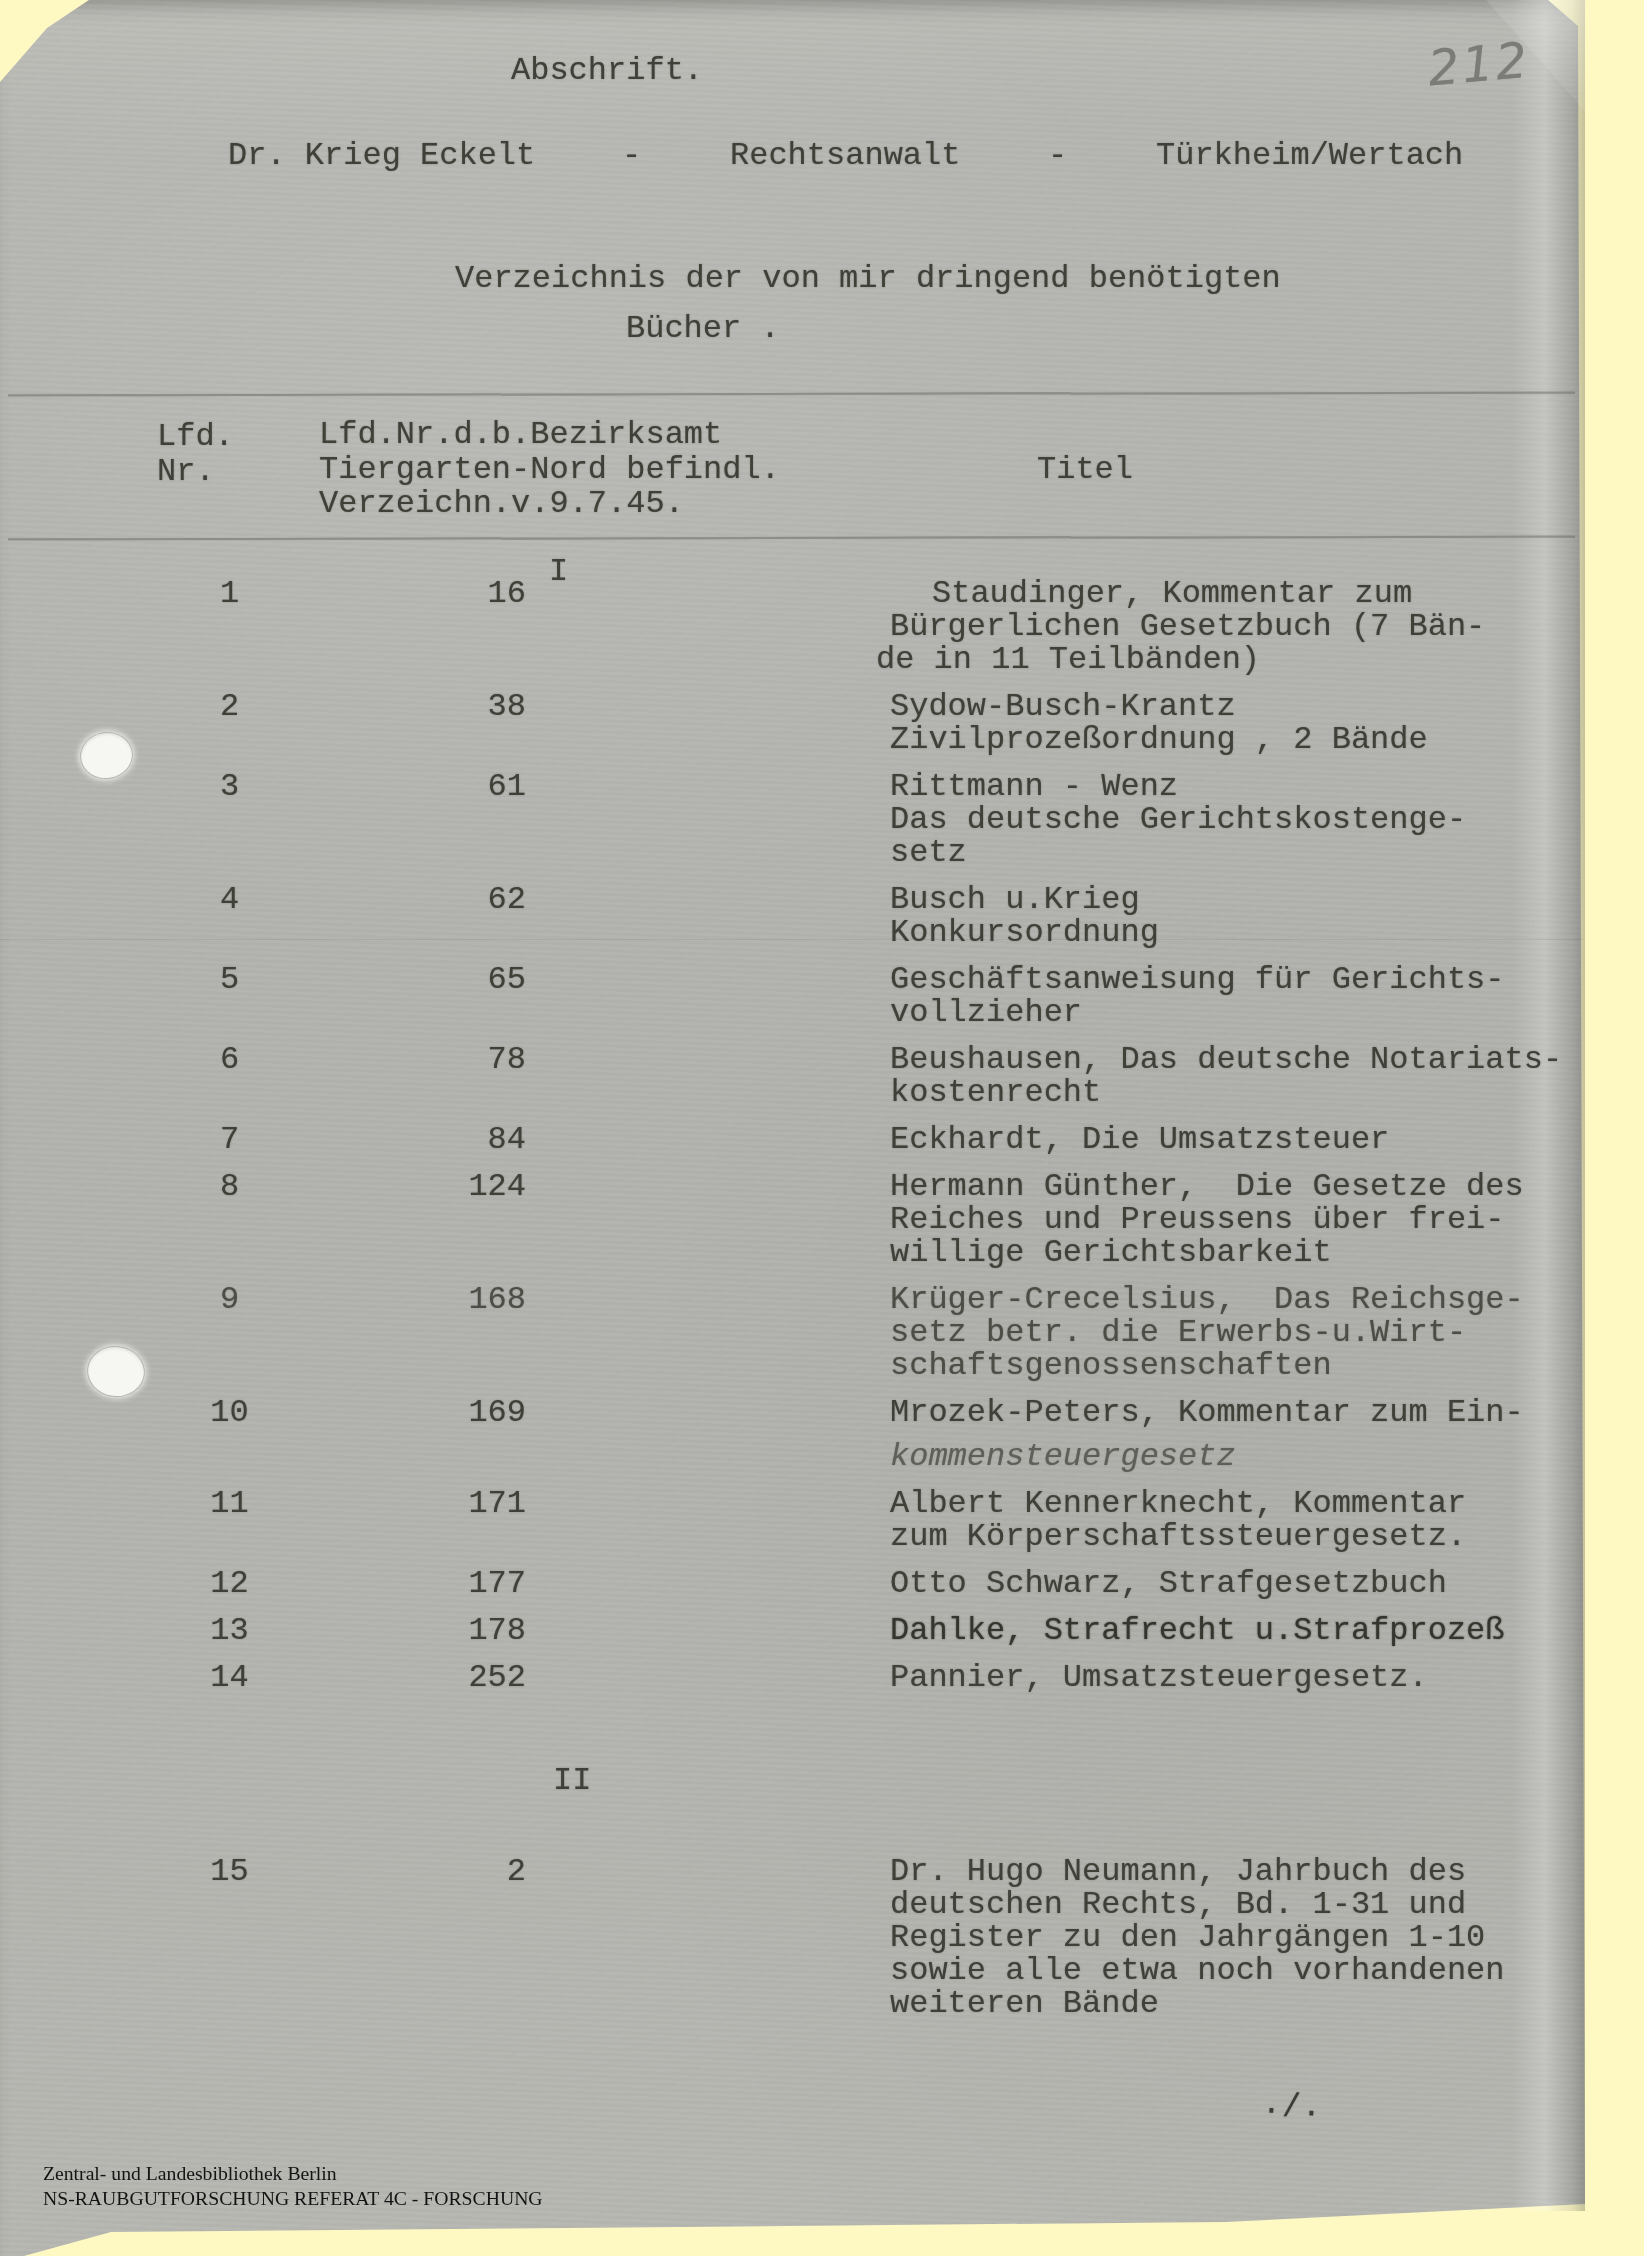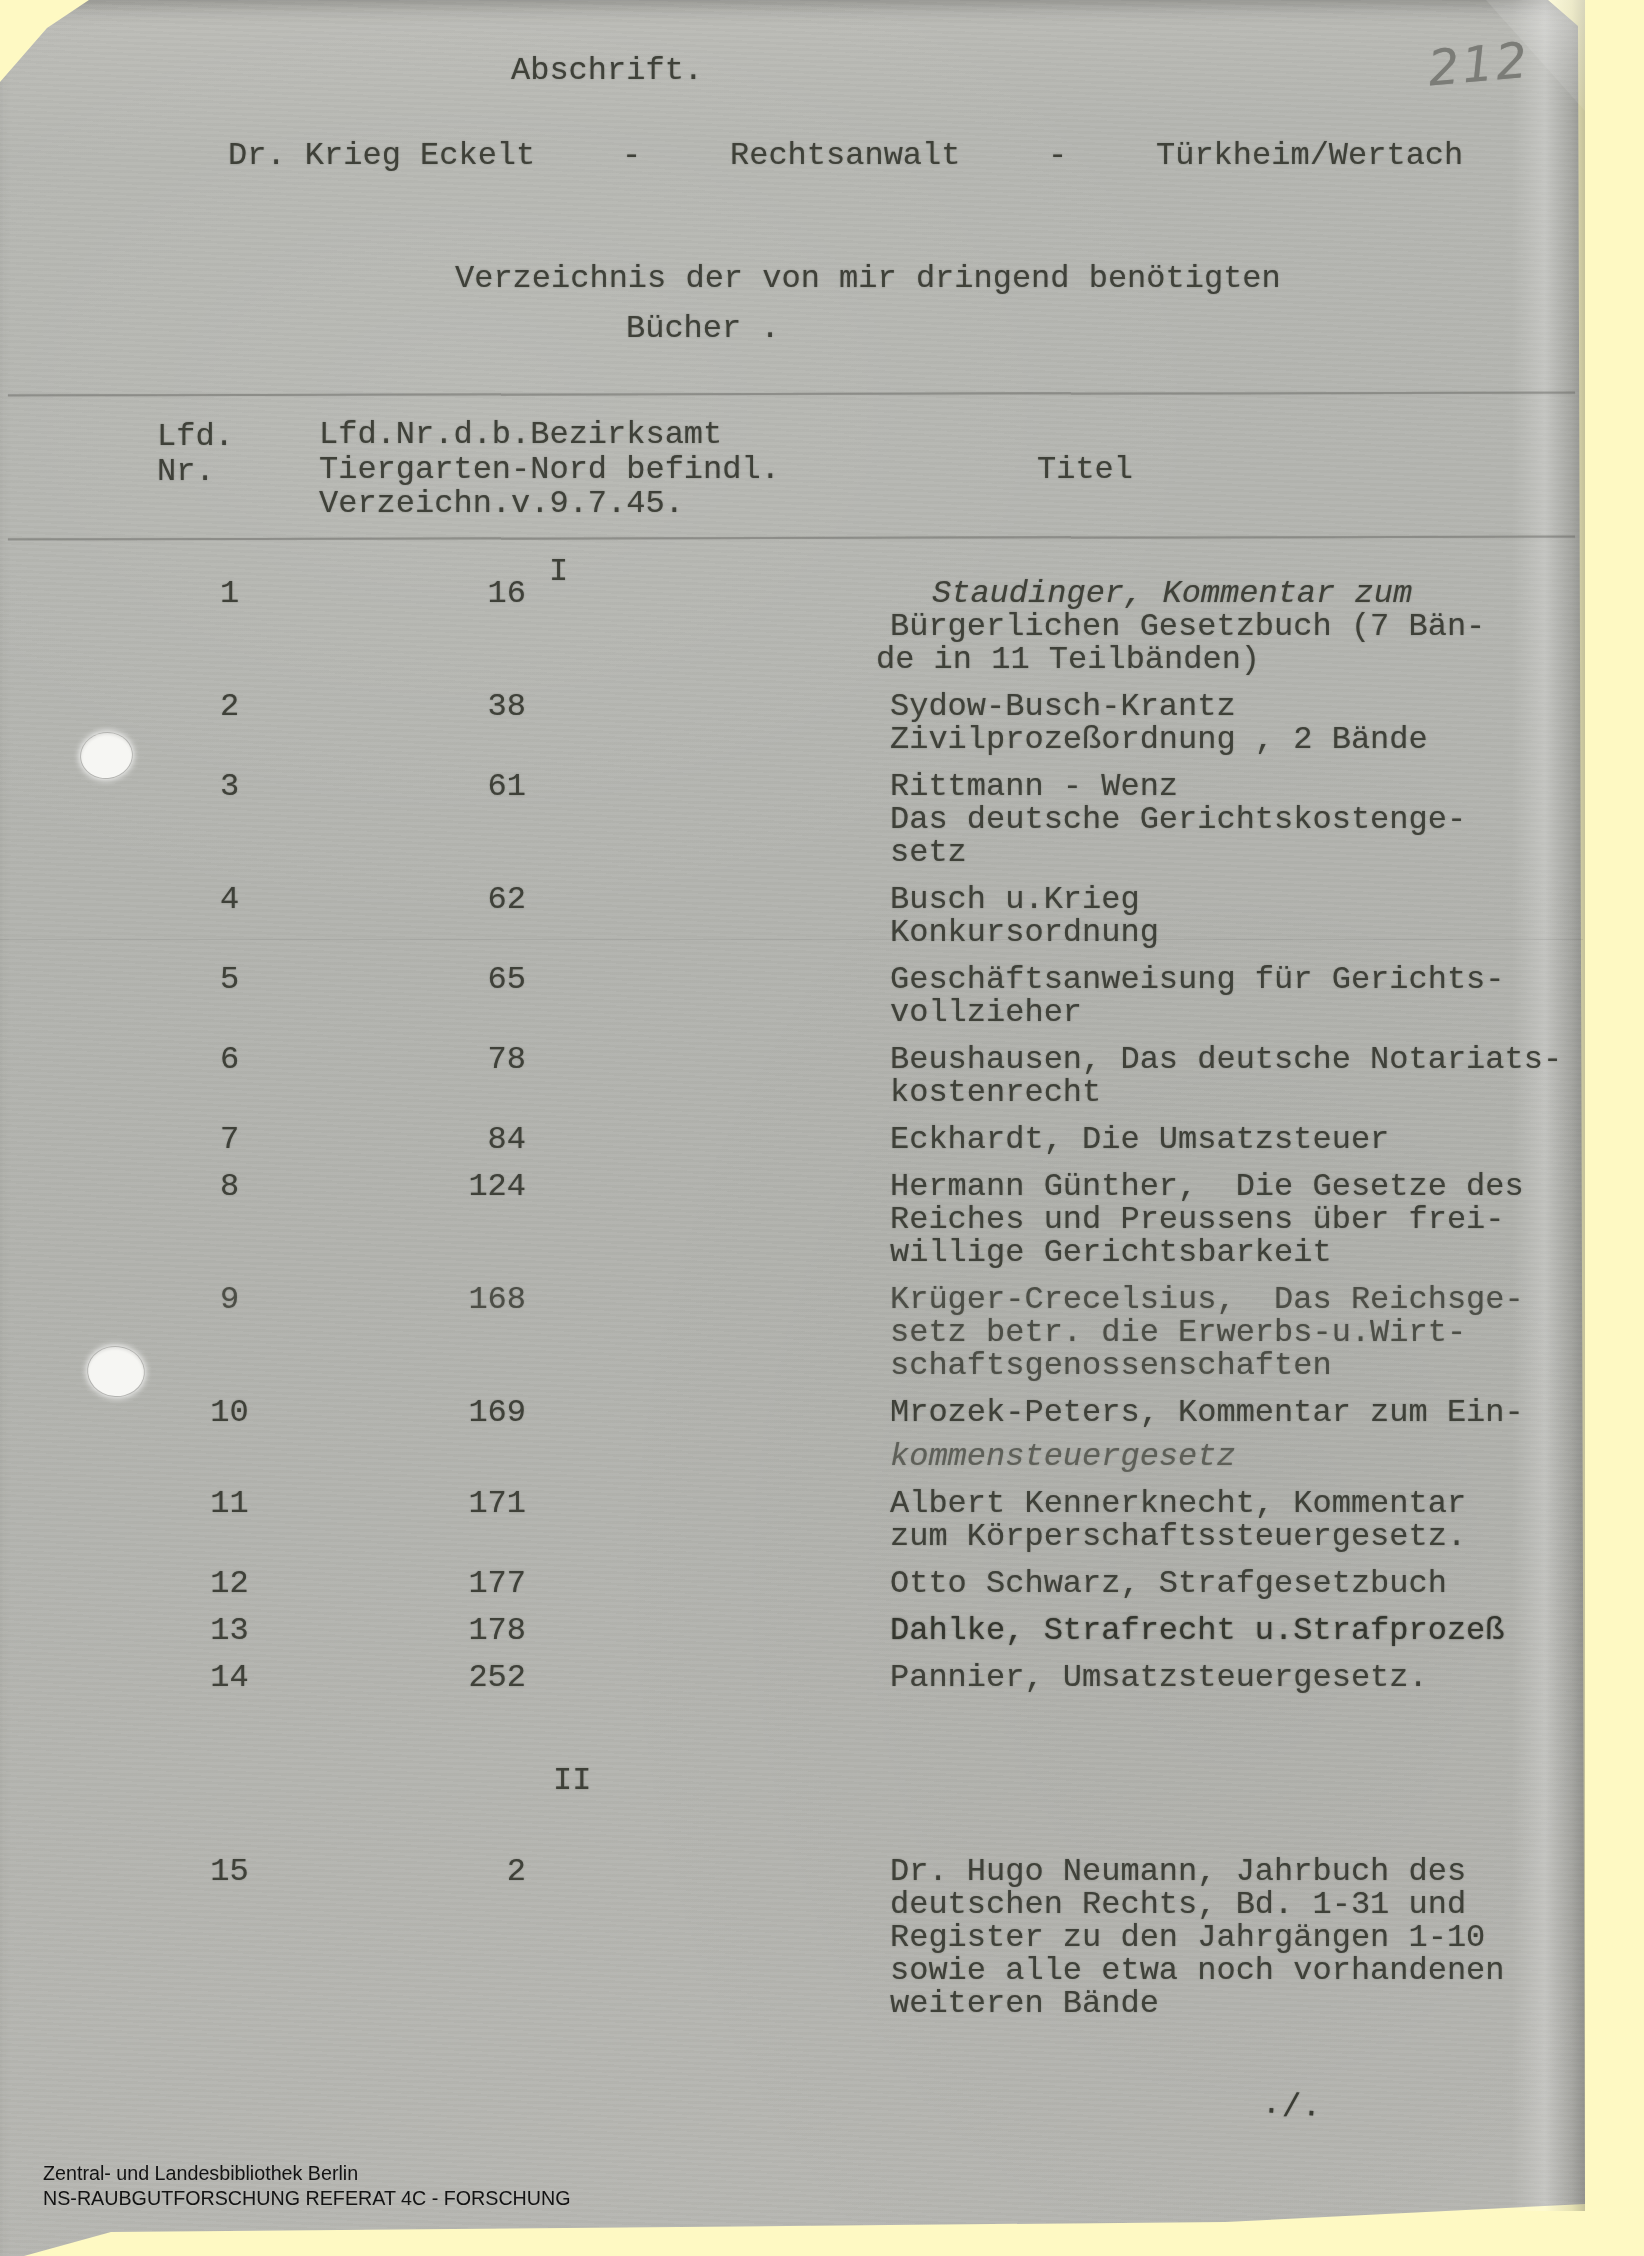--- a/index.html
+++ b/index.html
@@ -43,27 +43,27 @@
   .cont-mark{position:absolute;font-family:"DejaVu Sans Mono",monospace;font-size:30px;
          color:#3a3c34;letter-spacing:1.9px;transform:rotate(4deg);
          text-shadow:0 0 1.4px rgba(58,60,52,.6);}
   
   .rows{position:absolute;left:157px;}
   .rows .row{display:flex;align-items:flex-start;margin-bottom:14px;}
   .col-no{width:145px;text-align:center;flex:0 0 auto;}
   .col-archive{width:224px;text-align:right;flex:0 0 auto;}
   .col-title{margin-left:364px;flex:0 0 auto;}
   .col-title .line{white-space:pre;}
-  #rows1 .row:nth-child(1) .line:nth-child(1){padding-left:42px;font-style:italic;}
+  #rows1 .row:nth-child(1) .line:nth-child(1){padding-left:42px;}
   #rows1 .row:nth-child(1) .line:nth-child(3){margin-left:-14px;}
   #rows1 .row:nth-child(9){opacity:.88;}
   #rows1 .row:nth-child(10) .line:nth-child(2){margin-top:11.2px;opacity:.72;font-style:italic;}
   #rows1 .row:nth-child(13) .col-title{color:#34362e;text-shadow:0 0 1.9px rgba(50,52,46,.75);}
   
-  .footer-left{position:absolute;left:43px;top:2161px;font-family:Liberation Sans, sans-serif;
+  .footer-left{position:absolute;left:43px;top:2161px;font-family:Liberation Serif, serif;
       font-size:19.7px;line-height:25px;color:#131313;}
   .footer-right{position:absolute;right:49px;top:2172px;font-family:"Liberation Sans",sans-serif;
       font-size:23.4px;color:#131313;}
 </style>
 </head>
 <body>
 
 <div class="canvas">
 
   <div class="paper"></div>

